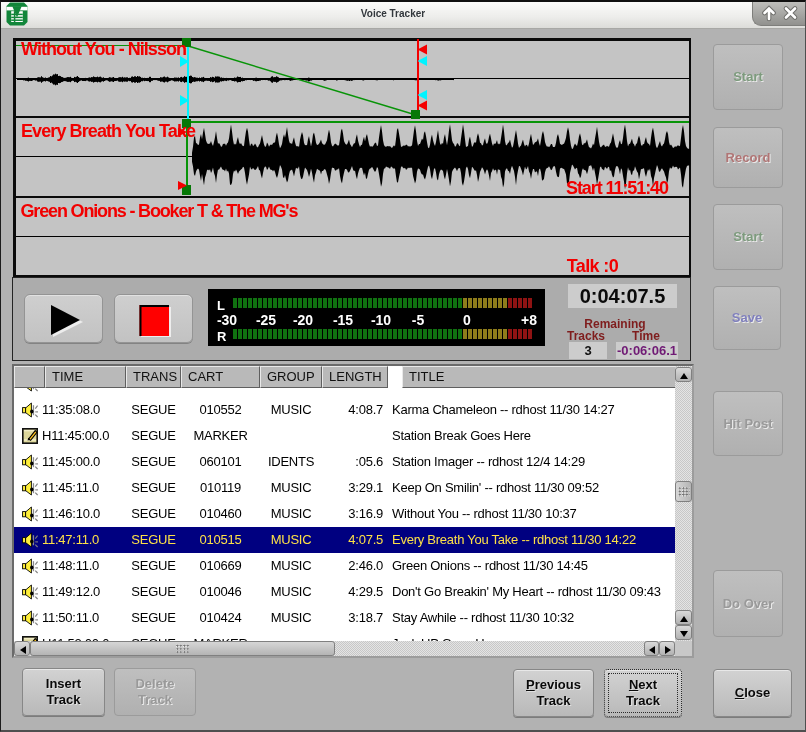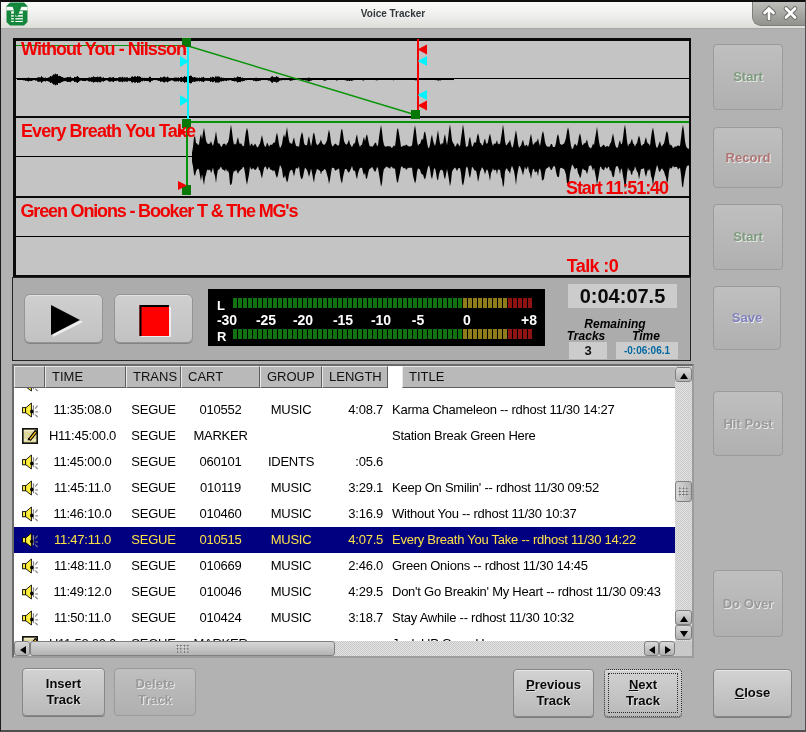--- a/index.html
+++ b/index.html
@@ -21,36 +21,36 @@
 
 #cpanel { left:12px; top:277px; width:679px; height:84px; border:1px solid #242424; background:#acacac; }
 .tbtn { position:absolute; border:1.5px solid #949494; border-radius:6px;
   background:linear-gradient(#cfcfcf,#c2c2c2); box-shadow: inset 0 1px 0 #e2e2e2, 0 1px 0 rgba(90,90,90,0.5); }
 #vu { position:absolute; left:195px; top:11px; width:337px; height:57px; background:#000; color:#fff; }
 .vurow { position:absolute; left:25px; width:300px; height:10px; }
 .vuseg { position:absolute; top:0; height:10px; }
 .vlab { position:absolute; font-weight:bold; font-size:14px; color:#fff; top:23px; transform:translateX(-50%); }
 #lcdtime { left:555px; top:6px; width:109px; height:24px; background:#cccccc; text-align:center;
   font-weight:bold; font-size:20px; line-height:24px; color:#0a0a0a; }
-.smlab { position:absolute; font-weight:bold; font-size:12px; color:#000000; transform:translateX(-50%);font-style:italic; }
+.smlab { position:absolute; font-weight:bold; font-size:12px; color:#7f1d1d; transform:translateX(-50%); }
 #tracksbox { left:556px; top:64px; width:38px; height:17px; background:#cccccc; text-align:center; font-weight:bold; font-size:13px; line-height:17px; color:#111; }
-#timebox { left:603px; top:64px; width:62px; height:17px; background:#cccccc; text-align:center; font-weight:bold; font-size:10px; line-height:17px; color:#0369a1; }
+#timebox { left:603px; top:64px; width:62px; height:17px; background:#cccccc; text-align:center; font-weight:bold; font-size:13px; line-height:17px; color:#701a75; }
 
 #tbl { left:12px; top:364px; width:682px; height:294px; border:2px solid; border-color:#6a6a6a #9c9c9c #9c9c9c #6a6a6a; background:#ffffff; }
 #thead { position:absolute; left:0; top:0; height:22px; width:661px; }
 .hc { position:absolute; top:0; height:22px; background:#b9b9b9;
   border-top:1px solid #e9e9e9; border-left:1px solid #e9e9e9; border-right:1px solid #5f5f5f; border-bottom:1px solid #5f5f5f;
   font-size:13px; color:#111; line-height:20px; padding-left:6px; }
 #rows { position:absolute; left:0; top:22px; width:661px; height:253px; overflow:hidden; background:#fff; }
 .trow { position:relative; height:26px; font-size:13px; letter-spacing:-0.25px; color:#000; }
 .trow.partial-top { height:9.2px; overflow:hidden; }
 .trow.sel { background:#000080; color:#fde047; }
 .trow span { position:absolute; top:0; line-height:26px; white-space:nowrap; }
 .trow .ci { left:8px; top:4.5px; width:16px; height:16px; line-height:0; }
-.trow .ct { left:28px; width:81px; text-align:center; }
+.trow .ct { left:28px; width:81px; }
 .trow .cr { left:112px; width:55px; text-align:center; }
 .trow .cc { left:167px; width:79px; text-align:center; }
 .trow .cg { left:246px; width:62px; text-align:center; }
 .trow .cl { left:308px; width:66px; text-align:right; padding-right:5px; }
 .trow .cti { left:378px; }
 .groove { background-color:#e4e4e4;
   background-image:linear-gradient(45deg,#c7c7c7 25%,transparent 25%,transparent 75%,#c7c7c7 75%),linear-gradient(45deg,#c7c7c7 25%,transparent 25%,transparent 75%,#c7c7c7 75%);
   background-size:2px 2px; background-position:0 0,1px 1px; }
 .sbtn { position:absolute; background:linear-gradient(#d9d9d9,#b2b2b2); border:1px solid #808080; border-radius:3px; }
 .sbtn i { position:absolute; width:0; height:0; border-style:solid; }
@@ -246,41 +246,42 @@
             <g>
               <path d="M6.6 11.2 L13.2 2.6 L15 4.4 L8.6 12.4 Z" fill="#ffc21c" stroke="#000" stroke-width="1.1"></path>
               <path d="M6.2 9.8 L8.4 11.8 L5.6 12.6 Z" fill="#000"></path>
             </g>
           </svg></span>
         <span class="ct">H11:45:00.0</span>
         <span class="cr">SEGUE</span>
         <span class="cc">MARKER</span>
         <span class="cg"></span>
         <span class="cl"></span>
-        <span class="cti">Station Break Green Here</span>
+        <span class="cti">Station Break Goes Here</span>
       </div>
 <div class="trow">
         <span class="ci"><svg width="16" height="16" viewBox="0 0 16 16">
             <g stroke="#000" stroke-width="0.9" fill="#ffef3c">
               <rect x="0.6" y="5.6" width="3" height="5.2"></rect>
               <polygon points="3.6,6 9.4,1 9.4,15 3.6,10.6"></polygon>
             </g>
             <rect x="10.8" y="3.2" width="1.3" height="10" fill="#8a8a8a"></rect>
             <ellipse cx="9.8" cy="9.4" rx="1.7" ry="2" fill="#000"></ellipse>
             <g stroke="#7d7d7d" stroke-width="1.1" fill="none">
               <path d="M13.3 6.6 L15.6 3.6"></path>
               <path d="M13.3 9.9 L16 9.9"></path>
               <path d="M13.3 12.6 L15.6 15"></path>
             </g>
           </svg></span>
         <span class="ct">11:45:00.0</span>
         <span class="cr">SEGUE</span>
         <span class="cc">060101</span>
         <span class="cg">IDENTS</span>
         <span class="cl">:05.6</span>
+        <span class="cti">Station Imager -- rdhost 12/4 14:29</span>
       </div>
 <div class="trow">
         <span class="ci"><svg width="16" height="16" viewBox="0 0 16 16">
             <g stroke="#000" stroke-width="0.9" fill="#ffef3c">
               <rect x="0.6" y="5.6" width="3" height="5.2"></rect>
               <polygon points="3.6,6 9.4,1 9.4,15 3.6,10.6"></polygon>
             </g>
             <rect x="10.8" y="3.2" width="1.3" height="10" fill="#8a8a8a"></rect>
             <ellipse cx="9.8" cy="9.4" rx="1.7" ry="2" fill="#000"></ellipse>
             <g stroke="#7d7d7d" stroke-width="1.1" fill="none">

